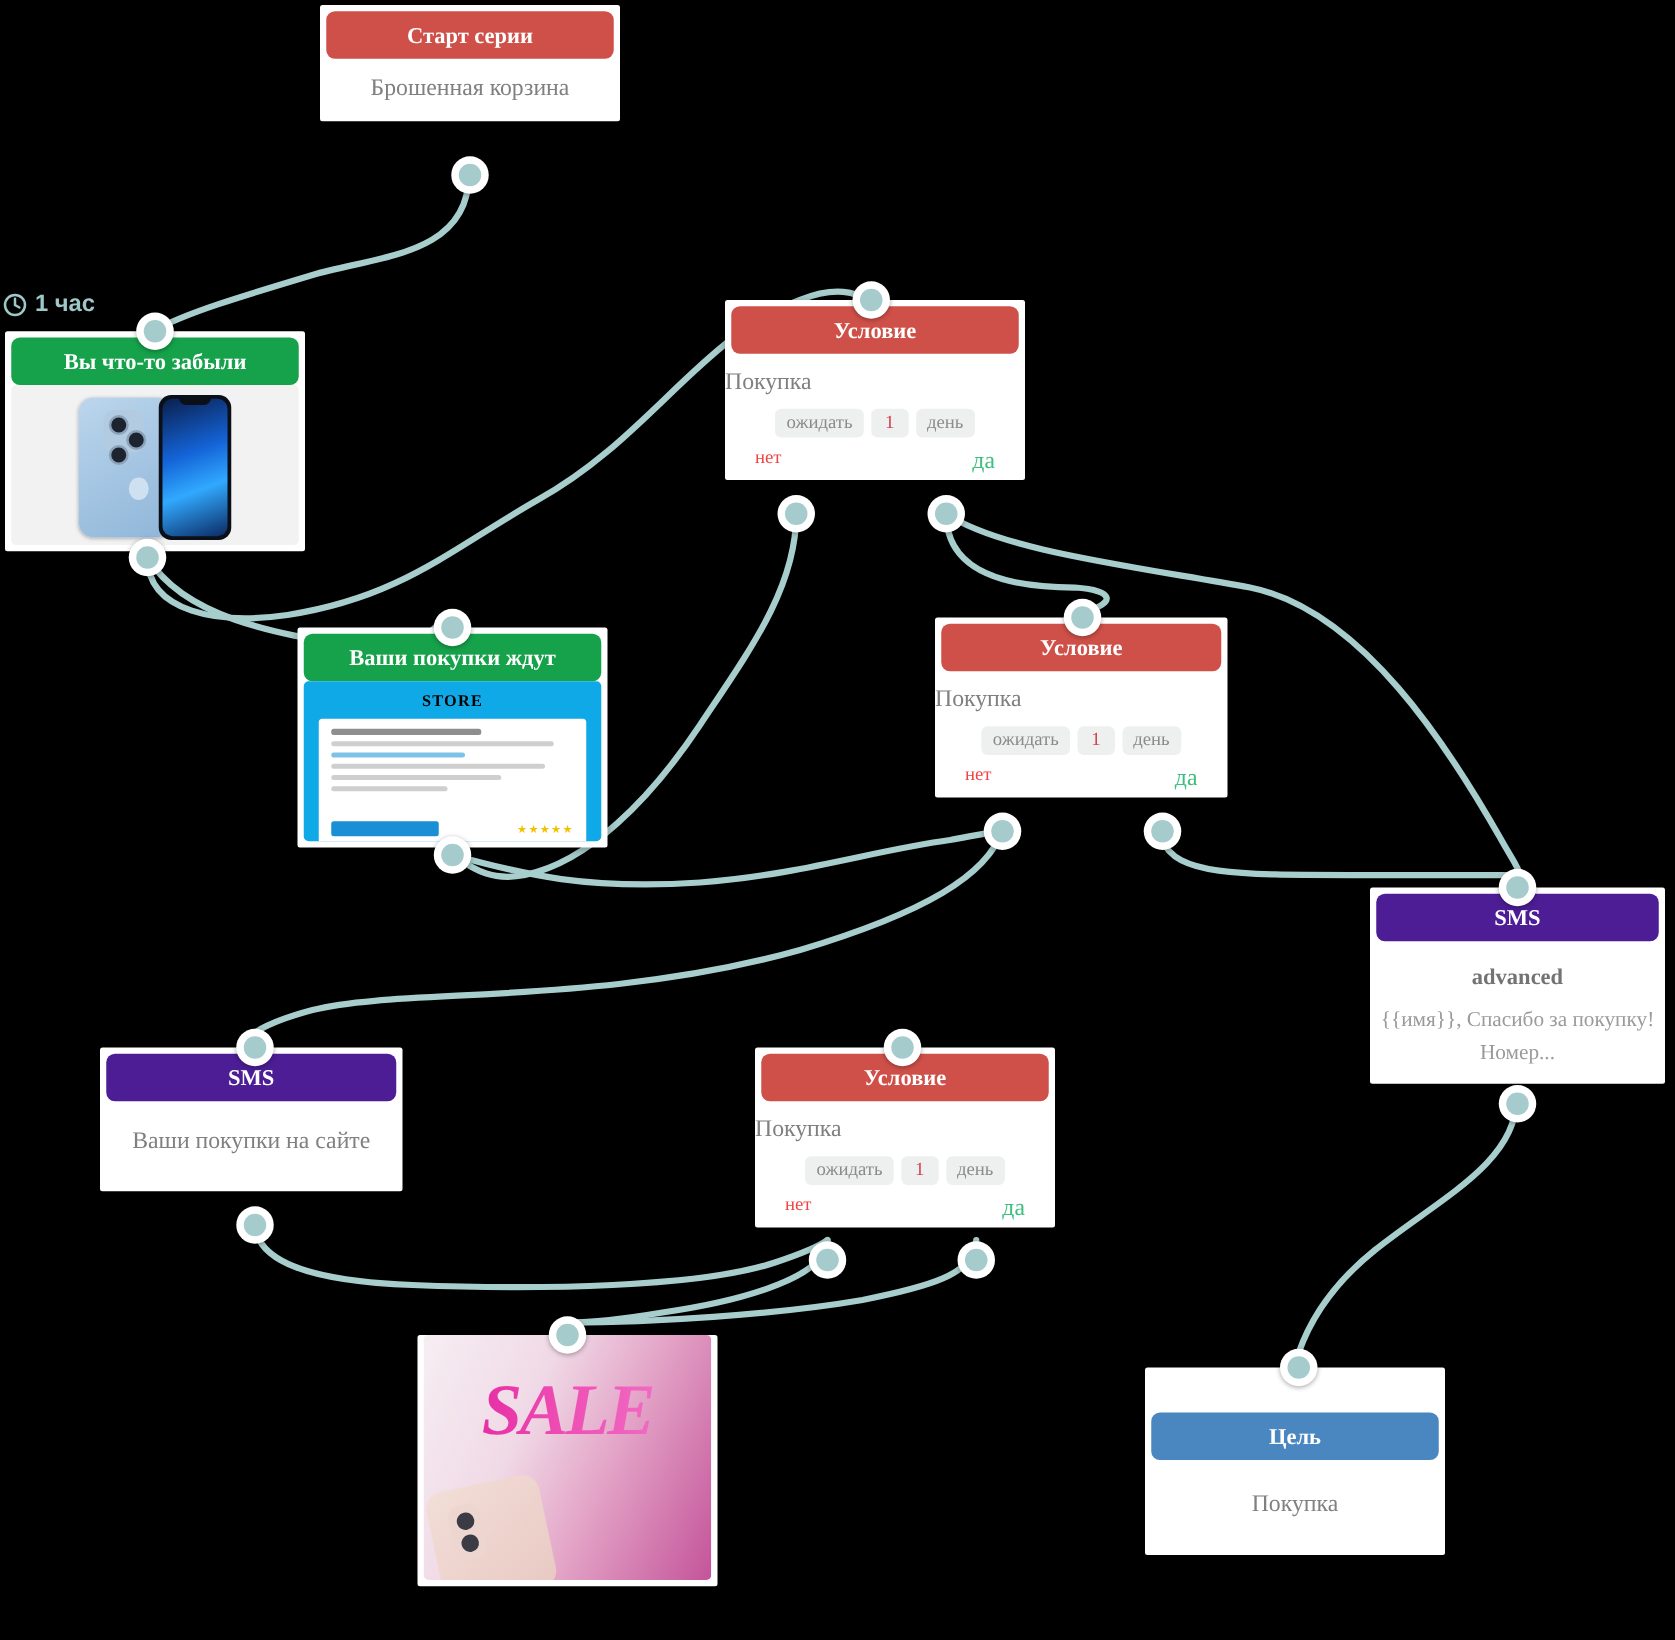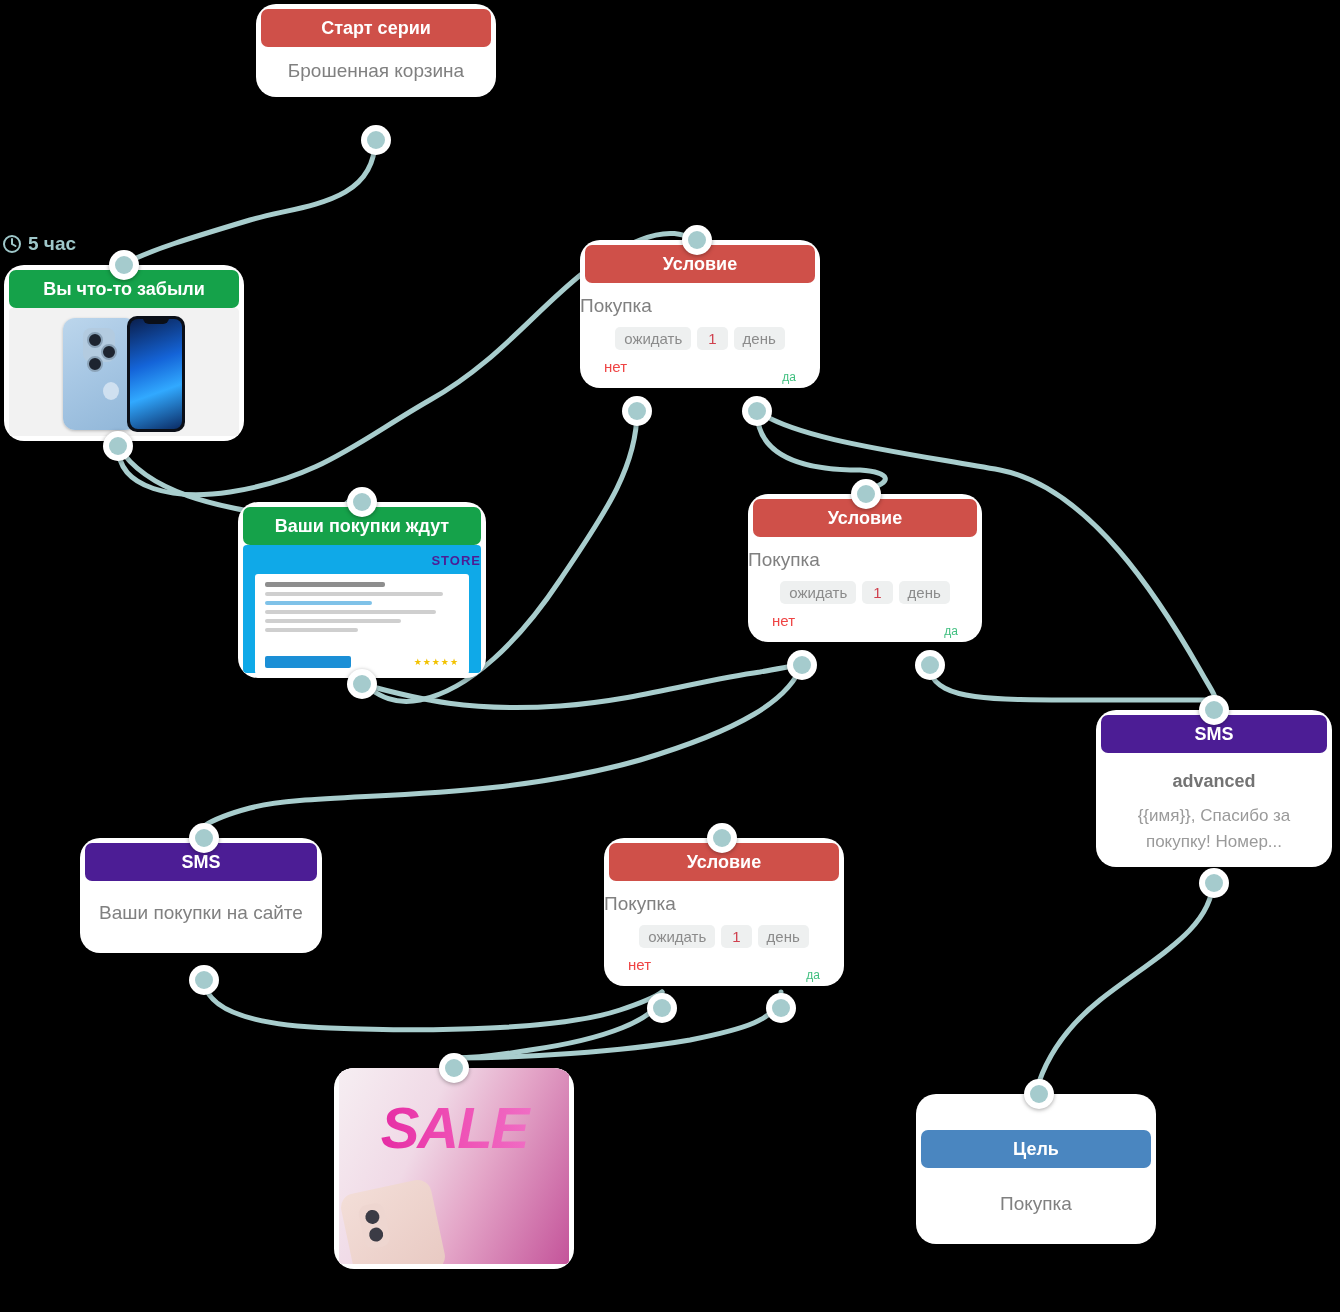--- a/index.html
+++ b/index.html
@@ -1,41 +1,41 @@
 <!DOCTYPE html>
 <html><head>
 <meta charset="utf-8">
 <style>
   html,body{margin:0;padding:0;background:#000;}
   body{width:1340px;height:1312px;position:relative;overflow:hidden;
        font-family:"Liberation Sans","DejaVu Sans",sans-serif;}
   #canvas{position:absolute;left:0;top:0;width:1340px;height:1312px;}
   #edges{position:absolute;left:0;top:0;width:1340px;height:1312px;pointer-events:none;}
 
-  .node{position:absolute;background:#fff;border-radius:20px;
-        box-shadow:0 2px 7px rgba(0,0,0,.30);overflow:hidden;}
+  .node{position:absolute;background:#fff;border-radius:2px;
+        box-shadow:0 2px 7px rgba(0,0,0,.30);overflow:hidden;font-family:Liberation Serif, serif;}
   .node-hd{height:38px;line-height:38px;text-align:center;color:#fff;
            font-size:18px;font-weight:600;border-radius:7px;margin:5px 5px 0 5px;}
   .hd-red{background:#cf5049;}
   .hd-green{background:#15a24a;}
   .hd-teal{background:#4c1d95;}
   .hd-blue{background:#4a86c0;margin-top:36px;}
   .node-body{padding:10px 8px 12px 8px;text-align:center;color:#808080;
              font-size:19px;line-height:28px;}
   .sms-name{font-weight:bold;color:#737373;font-size:18px;margin-bottom:8px;}
   .sms-text{color:#9a9a9a;font-size:17px;line-height:26px;}
   .goal-body{padding:22px 8px 26px 8px;}
 
   .cond-title{color:#808080;font-size:19px;margin:12px 0 10px;}
   .cond-row{display:flex;justify-content:center;align-items:center;gap:6px;}
   .pill{background:#eef0f0;border-radius:5px;padding:3px 9px;color:#8b8b8b;font-size:15px;}
   .pill.num{color:#d0414e;padding:3px 11px;}
   .cond-answers{display:flex;justify-content:space-between;padding:8px 24px 4px;}
   .ans-no{color:#ef4444;font-size:15px;}
-  .ans-yes{color:#3fbf7f;font-size:12px;margin-top:12px;}
+  .ans-yes{color:#3fbf7f;font-size:19px;}
 
   .dot{position:absolute;width:30px;height:30px;border-radius:50%;
        background:#fff;box-shadow:0 1px 4px rgba(0,0,0,.35);
        display:flex;align-items:center;justify-content:center;}
   .dot::after{content:"";width:18px;height:18px;border-radius:50%;background:#a5cbcd;}
 
   .delay-label{position:absolute;display:flex;align-items:center;gap:6px;
                color:#9ec7c9;font-size:19px;font-weight:bold;}
   .delay-label svg{display:block;}
 
@@ -54,21 +54,21 @@
   .ph-logo{position:absolute;left:40px;top:64px;width:16px;height:18px;border-radius:50%;
            background:#cfe0f0;}
   .ph-front{position:absolute;left:78px;top:2px;width:58px;height:116px;border-radius:10px;
             background:#0b0f18;overflow:hidden;}
   .ph-screen{position:absolute;left:3px;top:3px;right:3px;bottom:3px;border-radius:8px;
              background:linear-gradient(160deg,#0a1f4d 0%,#1464d8 40%,#31a9ff 65%,#0b2a63 100%);}
   .ph-notch{position:absolute;left:50%;top:0;transform:translateX(-50%);
             width:26px;height:8px;border-radius:0 0 6px 6px;background:#0b0f18;z-index:2;}
 
   .prev-mail{background:#0fa9e8;}
-  .mail-logo{color:#4c1d95;font-size:13px;font-weight:bold;letter-spacing:1px;text-align:right;
+  .mail-logo{color:#000000;font-size:13px;font-weight:bold;letter-spacing:1px;text-align:center;
              padding:8px 0 6px;}
   .mail-card{background:#fff;border-radius:3px;margin:0 12px;padding:8px 10px;height:84px;
              position:relative;overflow:hidden;}
   .ln{height:4px;border-radius:2px;background:#cfcfcf;margin-bottom:5px;}
   .ln.b{background:#8e8e8e;height:5px;}
   .ln.blue{background:#7fc2e8;}
   .mail-btn{position:absolute;left:10px;bottom:6px;width:86px;height:12px;border-radius:2px;
             background:#1b8fd6;}
   .mail-stars{position:absolute;right:10px;bottom:7px;color:#f2c200;font-size:9px;letter-spacing:1px;}
 
@@ -112,21 +112,21 @@
     <div class="node-hd hd-red">Старт серии</div>
     <div class="node-body">Брошенная корзина</div>
   </div>
   <div class="dot" style="left:361px;top:125px;"></div>
 
   <div class="delay-label" style="left:2px;top:233px;">
     <svg width="20" height="20" viewBox="0 0 20 20">
       <circle cx="10" cy="10" r="8" fill="none" stroke="#9ec7c9" stroke-width="2"></circle>
       <path d="M10,5 L10,10 L13.5,12" fill="none" stroke="#9ec7c9" stroke-width="2" stroke-linecap="round"></path>
     </svg>
-    <span>5 час</span>
+    <span>1 час</span>
   </div>
 
   <div class="node" style="left:4px;top:265px;width:240px;">
     <div class="node-hd hd-green">Вы что-то забыли</div>
     <div class="prev prev-phone">
       <div class="phone-img">
         <div class="ph-back">
           <div class="ph-cam"></div>
           <div class="ph-lens" style="left:24px;top:14px;"></div>
           <div class="ph-lens" style="left:38px;top:26px;"></div>

